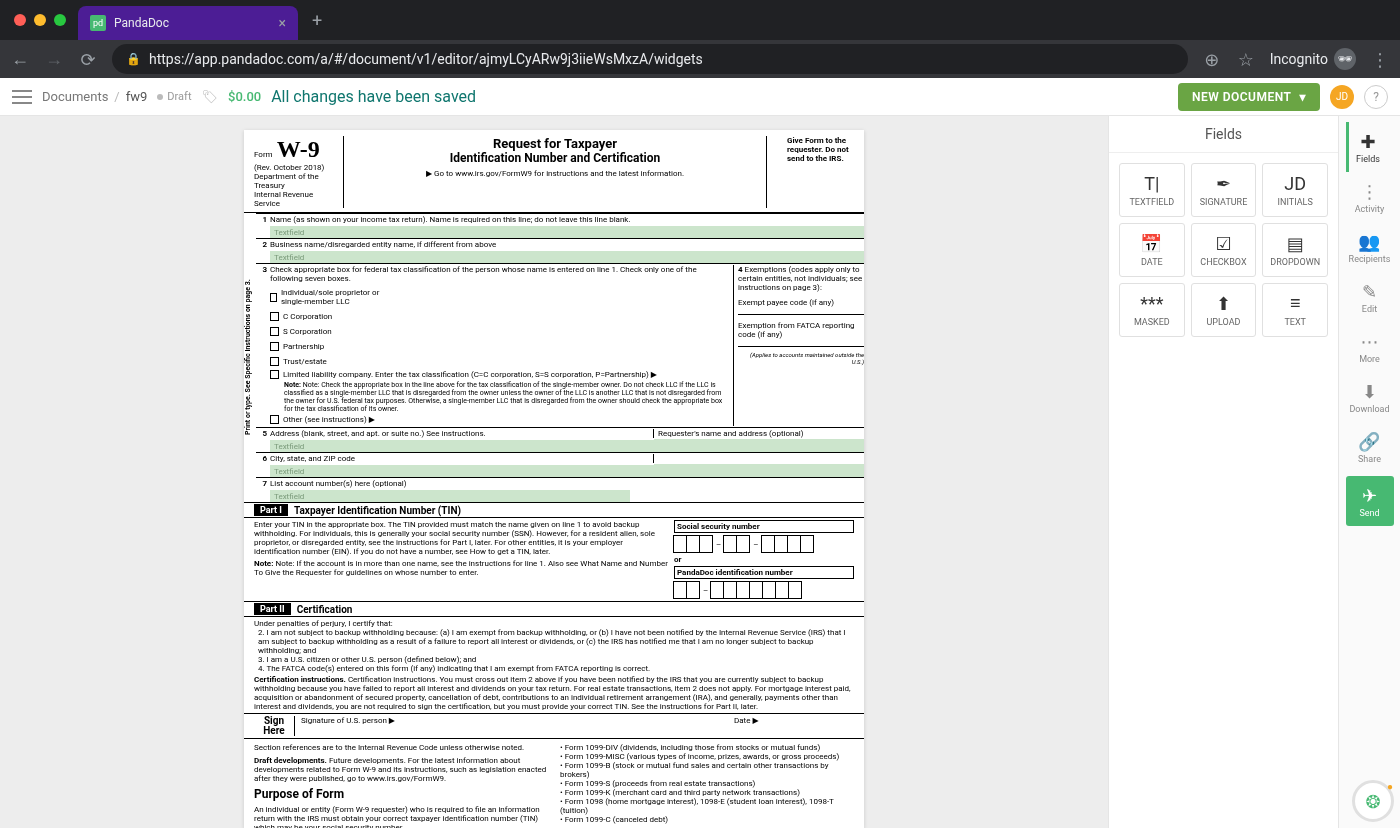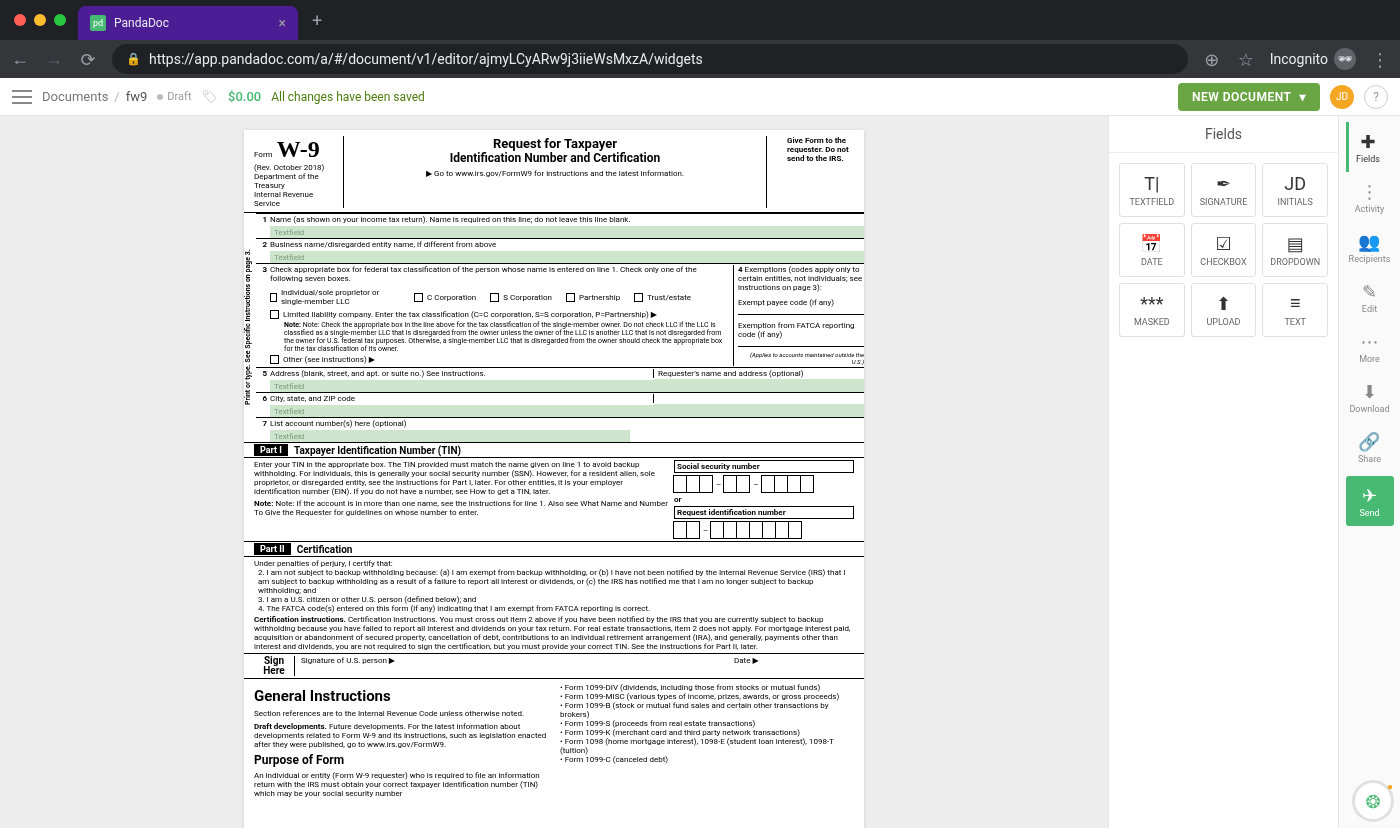--- a/index.html
+++ b/index.html
@@ -28,21 +28,21 @@
 
 .app-bar { background: #fff; height: 38px; border-bottom: 1px solid #e5e5e5; display: flex; align-items: center; padding: 0 12px; gap: 10px; font-size: 13px; color: #555; }
 .hamburger { width: 20px; height: 14px; display:flex; flex-direction:column; justify-content:space-between; cursor:pointer;}
 .hamburger span { height:2px; background:#888; }
 .crumbs { display: flex; align-items: center; gap: 6px; color: #777; }
 .crumbs .sep { color: #bbb; }
 .crumbs .name { color: #555; }
 .status-pill { font-size: 11px; color: #999; display:flex; align-items:center; gap:4px;}
 .status-dot { width:6px; height:6px; border-radius:50%; background:#bbb; }
 .price { color: #47b972; font-weight: 500; }
-.save-status { color: #4d7c0f; font-size: 12px; }
+.save-status { color: #0f766e; font-size: 16px; }
 .app-bar-right { margin-left: auto; display: flex; align-items: center; gap: 10px; }
 .new-doc-btn { background: #6aa544; color: #fff; padding: 7px 14px; border-radius: 4px; font-size: 12px; font-weight: 600; letter-spacing: 0.5px; cursor: pointer; display:flex; align-items:center; gap:8px;}
 .avatar-badge { width: 24px; height: 24px; border-radius: 50%; background: #f5a623; color: #fff; font-size: 10px; display:flex; align-items:center; justify-content:center;}
 .help-badge { width: 24px; height: 24px; border-radius: 50%; border: 1px solid #ccc; color: #999; font-size: 12px; display:flex; align-items:center; justify-content:center;}
 
 
 .main { display: flex; height: calc(828px - 40px - 38px - 38px); }
 .canvas { flex: 1; background: #ededed; overflow: auto; padding: 14px 0 0 0; display:flex; justify-content:center;}
 .page { width: 620px; background: #fff; box-shadow: 0 1px 4px rgba(0,0,0,0.15); font-size: 8px; color: #000; padding: 0; font-family: Arial, sans-serif;}
 
@@ -192,21 +192,21 @@
           <div class="tf-placeholder" style="margin-left:14px;">Textfield</div>
           <div class="w9-line">
               <span class="w9-num">2</span>
               <span class="w9-txt">Business name/disregarded entity name, if different from above</span>
             </div>
           <div class="tf-placeholder" style="margin-left:14px;">Textfield</div>
           <div class="w9-line" style="align-items:flex-start;">
             <span class="w9-num">3</span>
             <div class="w9-txt" style="border-right:1px solid #000; padding-right:4px;">
               <span>Check appropriate box for federal tax classification of the person whose name is entered on line 1. Check only one of the following seven boxes.</span>
-              <div style="display:flex; flex-wrap:wrap; gap:2px 14px; margin-top:3px;">
+              <div style="display:flex; flex-wrap:wrap; gap:2px 14px; margin-top:3px;flex-direction:column;">
                 <div class="check-row" style="margin-left:0; width:130px;">
                     <div class="cbox"></div>
                     <span>Individual/sole proprietor or single-member LLC</span>
                   </div>
                 <div class="check-row" style="margin-left:0;">
                     <div class="cbox"></div>
                     <span>C Corporation</span>
                   </div>
                 <div class="check-row" style="margin-left:0;">
                     <div class="cbox"></div>
@@ -284,21 +284,21 @@
             <span style="margin:0 3px;">–</span>
             <div class="ssn-box"></div>
               <div class="ssn-box"></div>
             <span style="margin:0 3px;">–</span>
             <div class="ssn-box"></div>
               <div class="ssn-box"></div>
               <div class="ssn-box"></div>
               <div class="ssn-box"></div>
           </div>
           <div style="font-weight:bold; margin:2px 0;">or</div>
-          <div style="border:1px solid #000; padding:1px 2px; font-weight:bold;">Request identification number</div>
+          <div style="border:1px solid #000; padding:1px 2px; font-weight:bold;">PandaDoc identification number</div>
           <div class="ssn-boxes" style="margin-top:2px; align-items:center;">
             <div class="ssn-box"></div>
               <div class="ssn-box"></div>
             <span style="margin:0 3px;">–</span>
             <div class="ssn-box"></div>
               <div class="ssn-box"></div>
               <div class="ssn-box"></div>
               <div class="ssn-box"></div>
               <div class="ssn-box"></div>
               <div class="ssn-box"></div>
@@ -323,21 +323,20 @@
       <div class="sign-row">
         <div class="sign-left">Sign Here</div>
         <div style="flex:1; border-left:1px solid #000; padding-left:6px;">
           <span style="font-size:8px;">Signature of U.S. person ▶</span>
         </div>
         <div style="width:120px;"><span style="font-size:8px;">Date ▶</span></div>
       </div>
 
       <div class="gen-instr">
         <div class="gi-col">
-          <div class="gi-h">General Instructions</div>
           <div>Section references are to the Internal Revenue Code unless otherwise noted.</div>
           <div style="margin-top:4px;"><b>Draft developments.</b> <span>Future developments. For the latest information about developments related to Form W-9 and its instructions, such as legislation enacted after they were published, go to www.irs.gov/FormW9.</span></div>
           <div class="gi-h2">Purpose of Form</div>
           <div>An individual or entity (Form W-9 requester) who is required to file an information return with the IRS must obtain your correct taxpayer identification number (TIN) which may be your social security number</div>
         </div>
         <div class="gi-col">
           <div>• <span>Form 1099-DIV (dividends, including those from stocks or mutual funds)</span></div>
           <div>• <span>Form 1099-MISC (various types of income, prizes, awards, or gross proceeds)</span></div>
           <div>• <span>Form 1099-B (stock or mutual fund sales and certain other transactions by brokers)</span></div>
           <div>• <span>Form 1099-S (proceeds from real estate transactions)</span></div>

